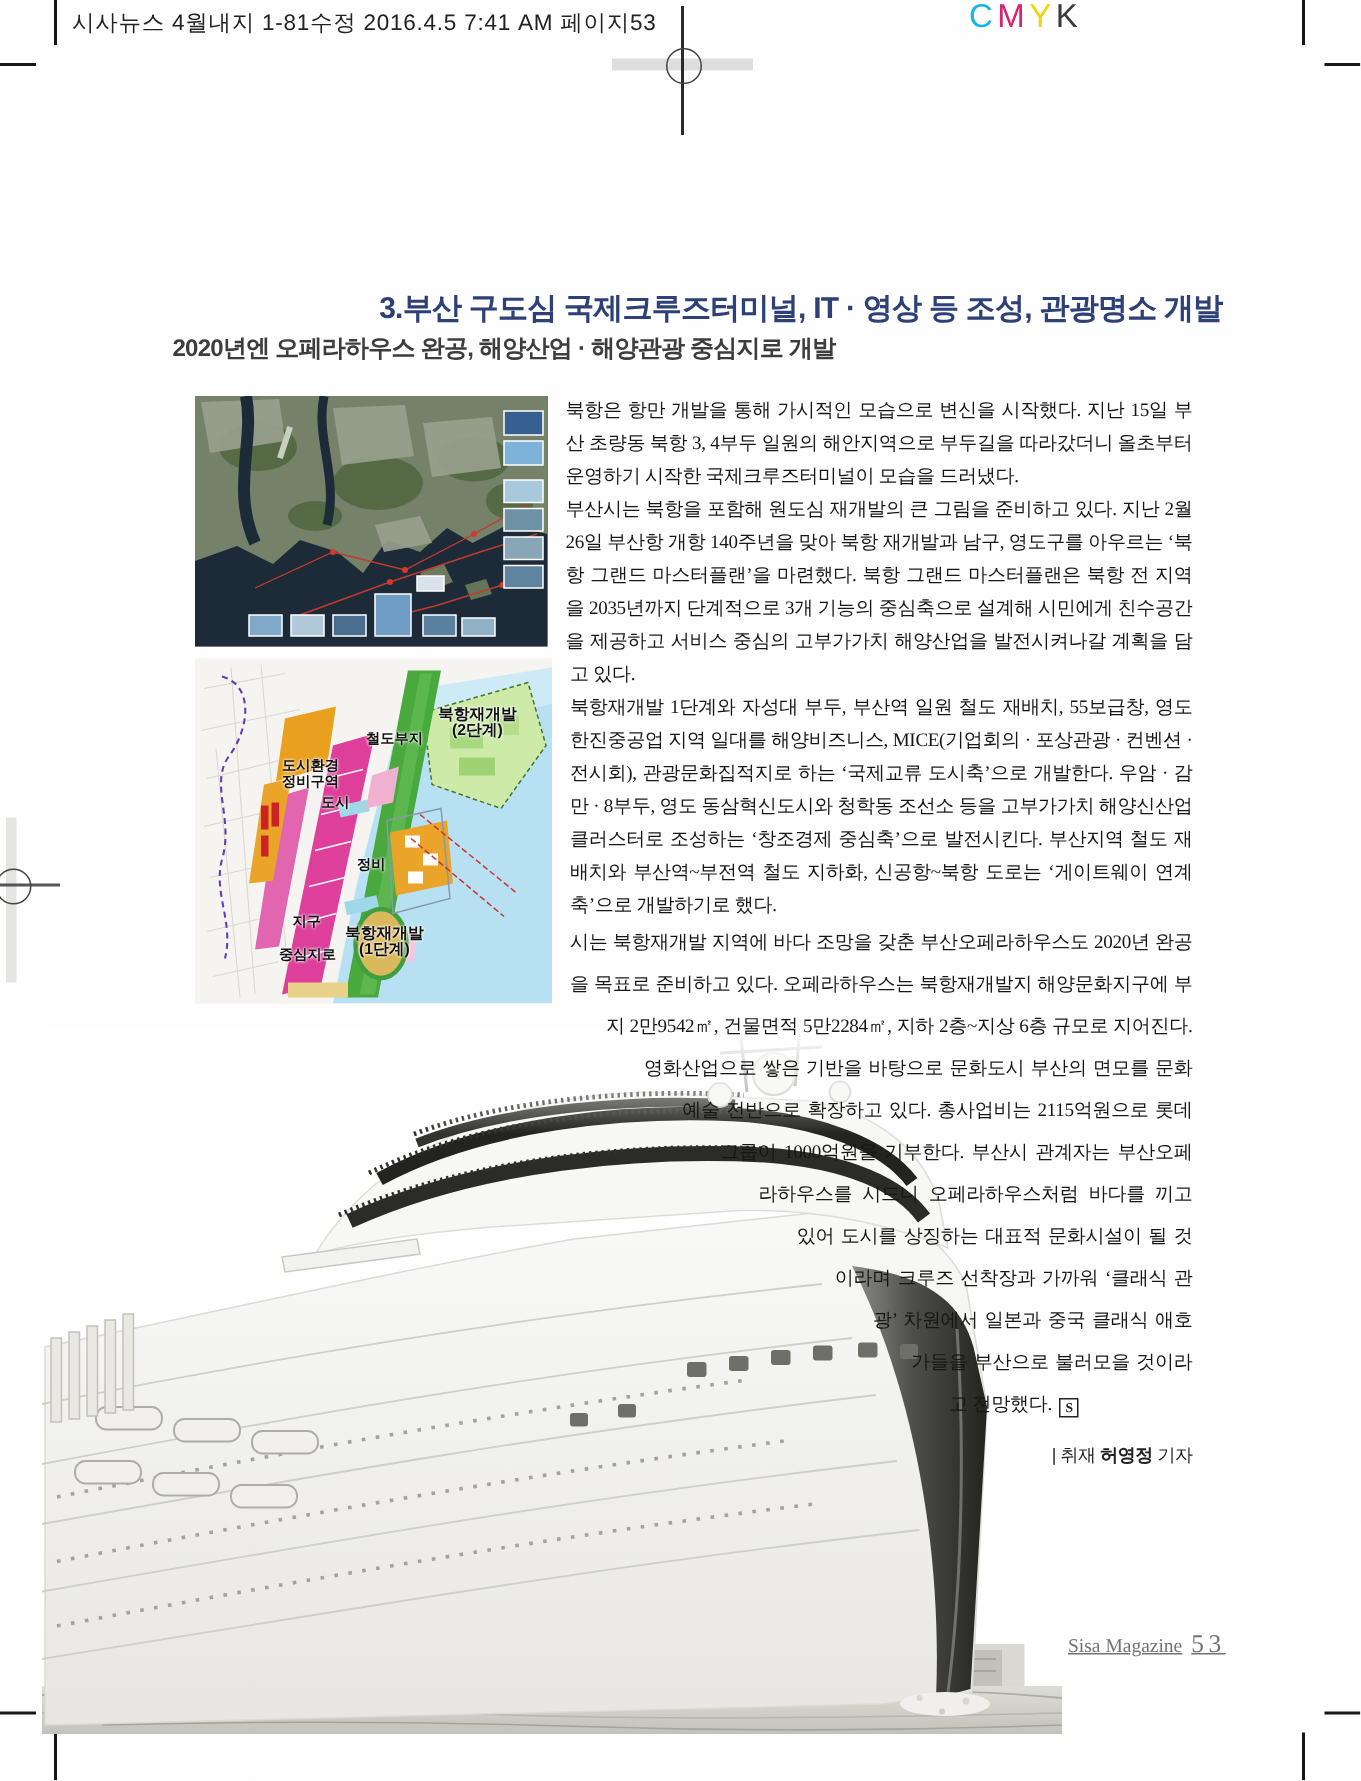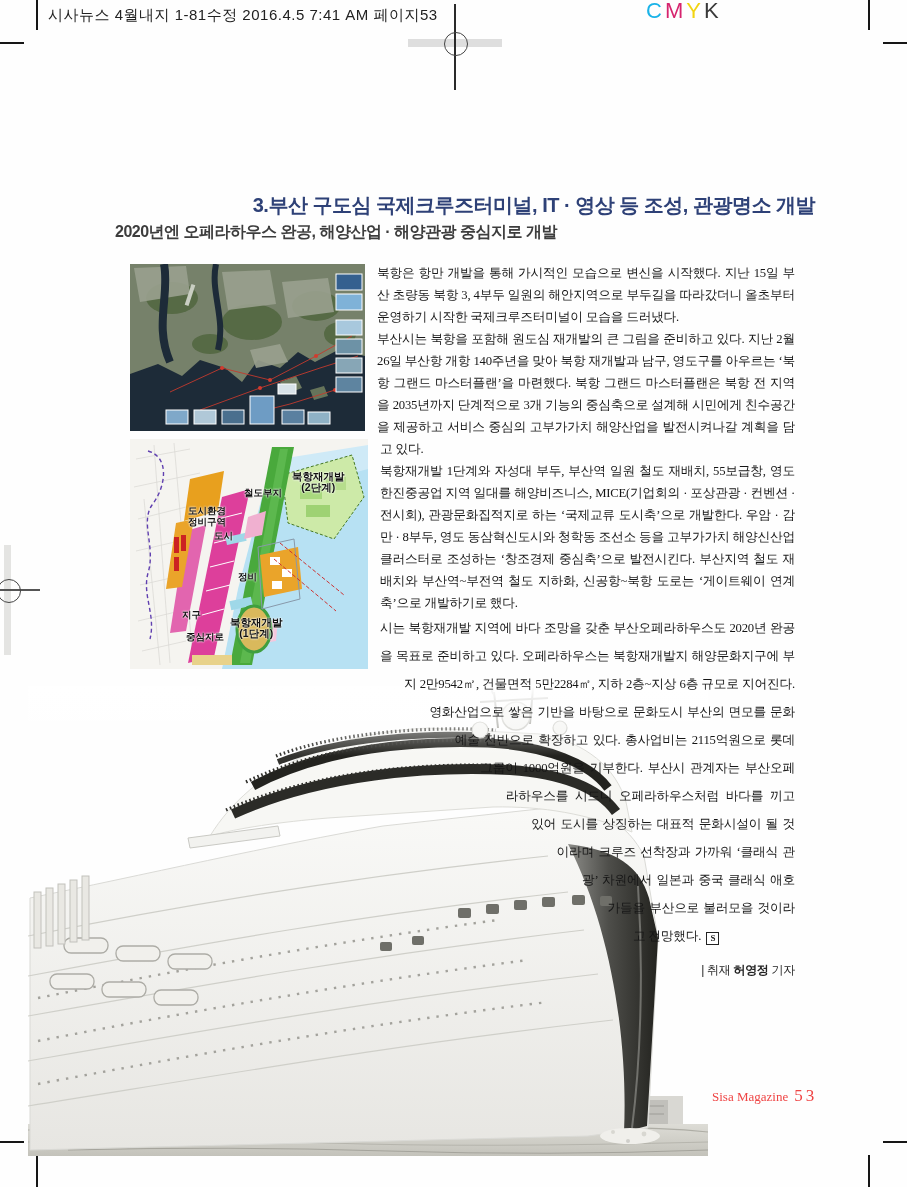--- a/index.html
+++ b/index.html
@@ -37,21 +37,21 @@
                clip-path:polygon(0 0,0 0,0 0);}
   .endmark{display:inline-block;width:11px;height:11px;border:1.5px solid #222;background:#fff;
            font-family:"Liberation Serif",serif;font-weight:700;font-size:9px;line-height:11px;
            text-align:center;color:#222;margin-left:5px;vertical-align:-1px;}
   .byline{clear:none;text-align:right;margin-top:12px;font-size:12px;color:#222;letter-spacing:-.3px;}
   .byline b{font-weight:700;}
   
   .ship-wrap{position:absolute;left:28px;top:686px;width:680px;height:470px;z-index:0;}
   
   .footer{position:absolute;left:712px;top:1086px;font-family:"Liberation Serif",serif;
-          font-size:13px;color:#ef4444;z-index:3;}
+          font-size:13px;color:#737373;z-index:3;text-decoration:underline;}
   .footer .pagenum{font-size:17px;letter-spacing:3px;margin-left:6px;}
 </style>
 </head>
 <body>
 
 <div class="canvas">
 
   <div class="slug">시사뉴스 4월내지 1-81수정  2016.4.5 7:41 AM  페이지53</div>
   <div class="mark" style="left:36px;top:0;width:2px;height:30px;"></div>
   <div class="mark" style="left:868px;top:0;width:2px;height:30px;"></div>
@@ -321,21 +321,21 @@
         </g>
         <rect x="62" y="216" width="40" height="10" fill="#e8d28a"></rect>
       </svg>
       <span class="plan-label" style="left:114px;top:48px;">철도부지</span>
       <span class="plan-label ctr" style="left:162px;top:32px;font-size:10.5px;">북항재개발
 (2단계)</span>
       <span class="plan-label" style="left:58px;top:66px;">도시환경
 정비구역</span>
       <span class="plan-label" style="left:84px;top:92px;font-family:Liberation Serif, serif;">도시</span>
       <span class="plan-label" style="left:64px;top:132px;margin-left:44px;">정비</span>
-      <span class="plan-label" style="left:52px;top:170px;">지구</span>
+      <span class="plan-label" style="left:65px;top:170px;">지구</span>
       <span class="plan-label" style="left:56px;top:192px;">중심지로</span>
       <span class="plan-label ctr" style="left:100px;top:178px;font-size:10.5px;">북항재개발
 (1단계)</span>
     </figure>
 
     <p>북항은 항만 개발을 통해 가시적인 모습으로 변신을 시작했다. 지난 15일 부산 초량동 북항 3, 4부두 일원의 해안지역으로 부두길을 따라갔더니 올초부터 운영하기 시작한 국제크루즈터미널이 모습을 드러냈다.</p>
     <p>부산시는 북항을 포함해 원도심 재개발의 큰 그림을 준비하고 있다. 지난 2월26일 부산항 개항 140주년을 맞아 북항 재개발과 남구, 영도구를 아우르는 ‘북항 그랜드 마스터플랜’을 마련했다. 북항 그랜드 마스터플랜은 북항 전 지역을 2035년까지 단계적으로 3개 기능의 중심축으로 설계해 시민에게 친수공간을 제공하고 서비스 중심의 고부가가치 해양산업을 발전시켜나갈 계획을 담고 있다.</p>
     <p>북항재개발 1단계와 자성대 부두, 부산역 일원 철도 재배치, 55보급창, 영도 한진중공업 지역 일대를 해양비즈니스, MICE(기업회의 · 포상관광 · 컨벤션 · 전시회), 관광문화집적지로 하는 ‘국제교류 도시축’으로 개발한다. 우암 · 감만 · 8부두, 영도 동삼혁신도시와 청학동 조선소 등을 고부가가치 해양신산업 클러스터로 조성하는 ‘창조경제 중심축’으로 발전시킨다. 부산지역 철도 재배치와 부산역~부전역 철도 지하화, 신공항~북항 도로는 ‘게이트웨이 연계축’으로 개발하기로 했다.</p>
 
     <div class="ship-spacer"></div>

